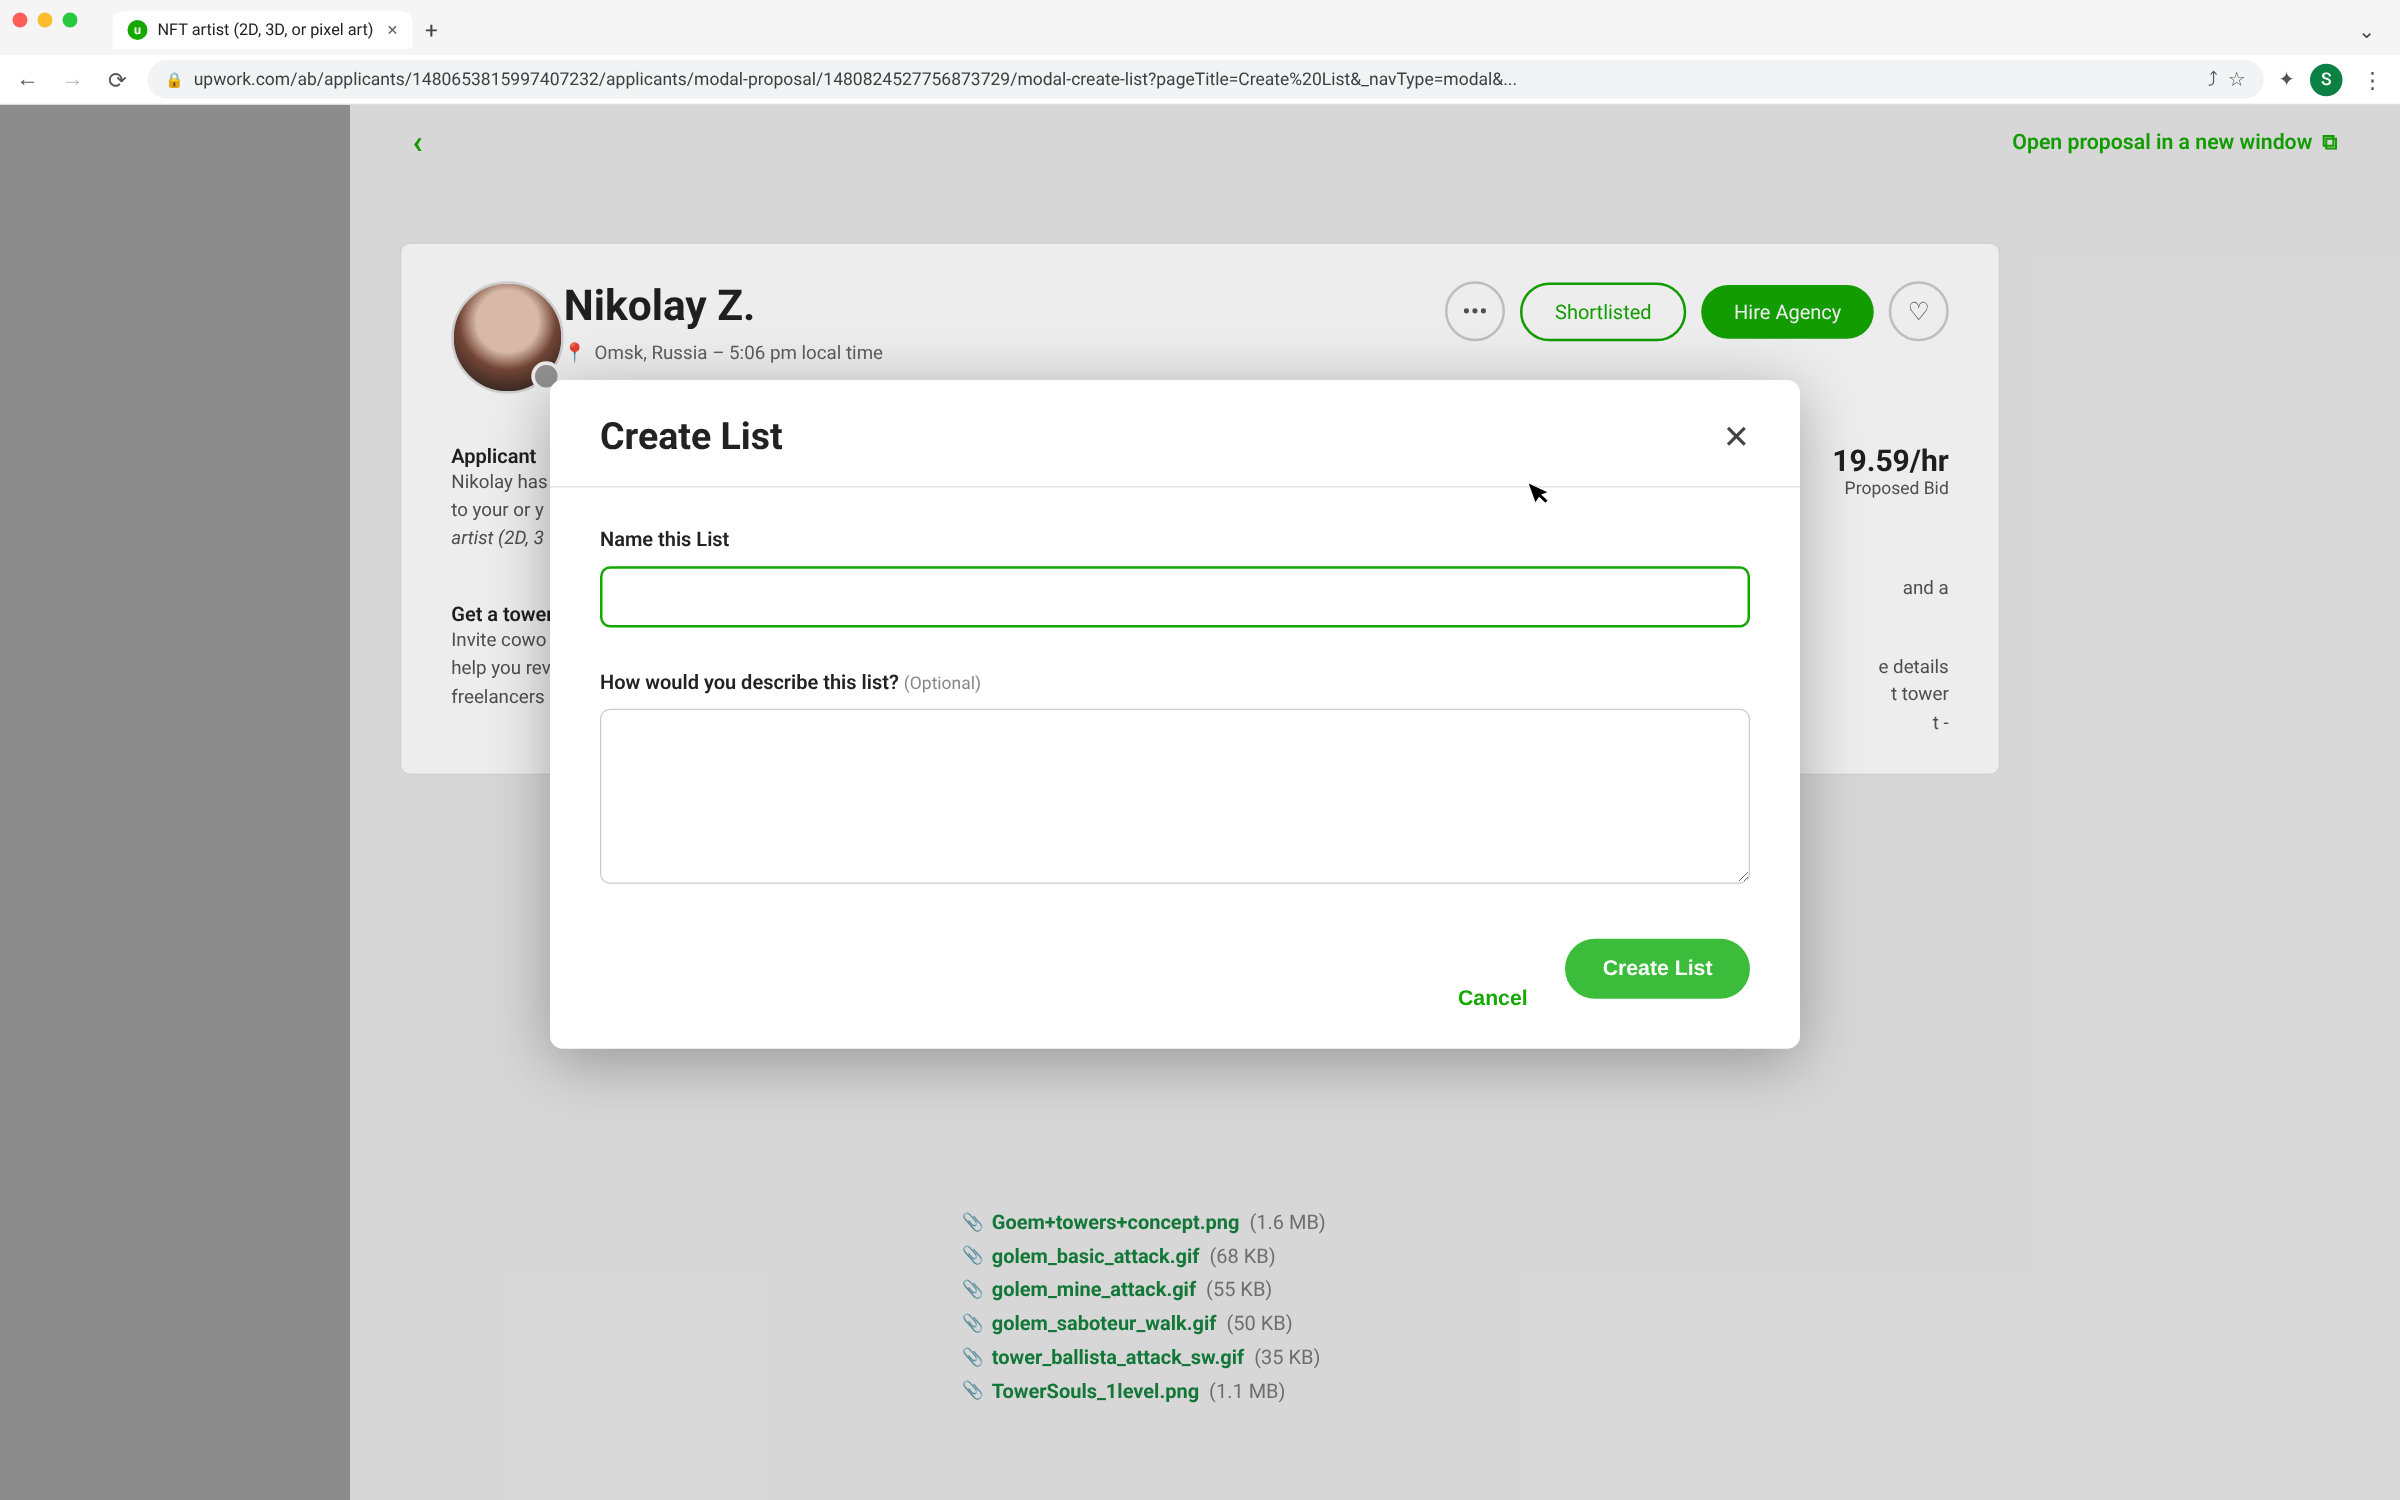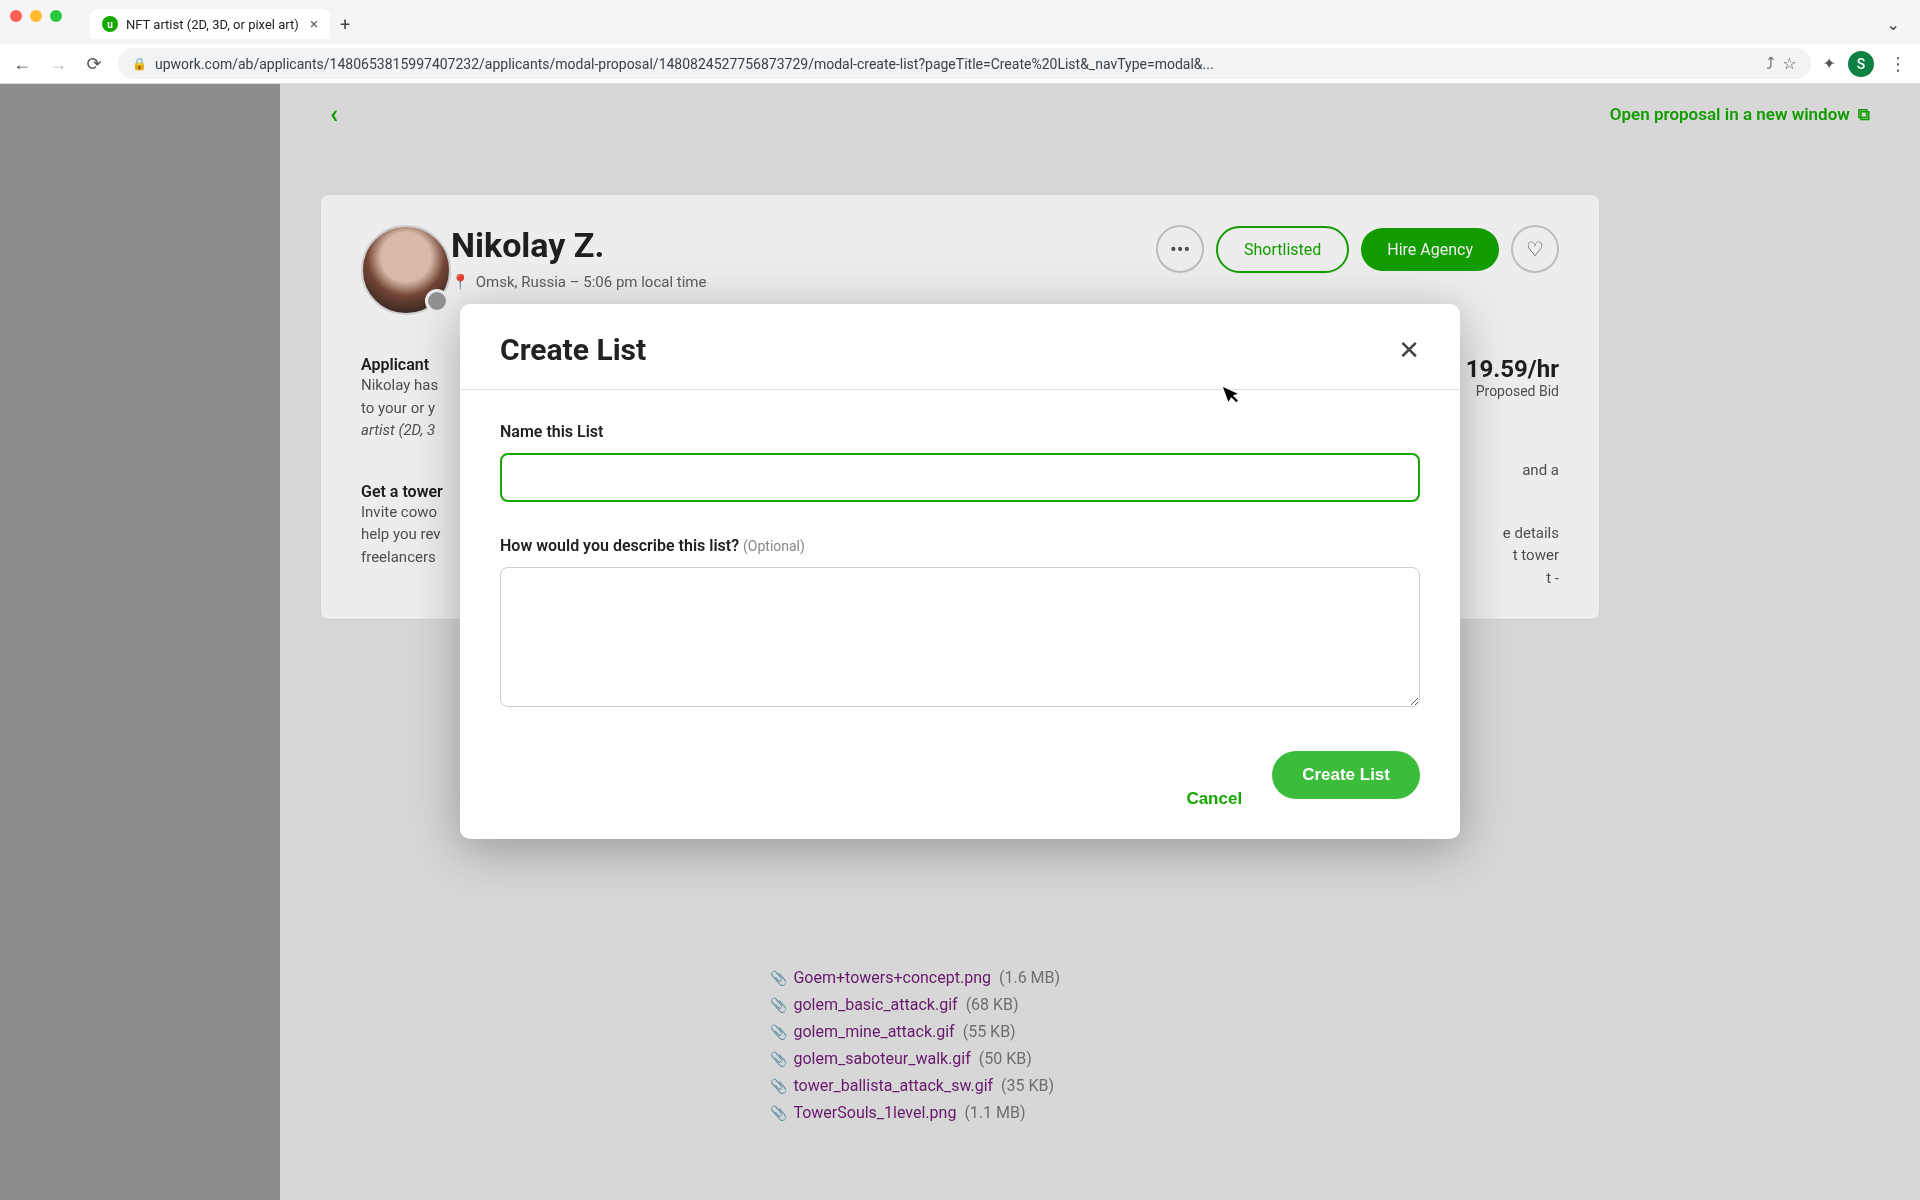--- a/index.html
+++ b/index.html
@@ -60,25 +60,25 @@
     .lbl { font-weight: 600; color: #222; }
     .muted { color: #555; font-size: 15px; line-height: 1.5; }
     .ital { font-style: italic; }
 
     .rate { font-size: 24px; font-weight: 700; color: #222; text-align: right; }
     .rate-cap { color: #555; font-size: 14px; text-align: right; }
 
     .attachments { position: absolute; left: 770px; top: 880px; width: 400px; }
     .attach-row { display: flex; align-items: center; gap: 6px; font-size: 16px; padding: 4px 0; }
     .clip { color: #14a800; font-size: 14px; }
-    .fname { color: #701a75; font-weight: 400; }
+    .fname { color: #15803d; font-weight: 700; }
     .fsize { color: #777; margin-left: 2px; }
 
     
-    .modal { position: absolute; width: 1000px; left: 460px; top: 220px; background: #fff; border-radius: 10px; box-shadow: 0 10px 50px rgba(0,0,0,0.3); }
+    .modal { position: absolute; width: 1000px; left: 440px; top: 220px; background: #fff; border-radius: 10px; box-shadow: 0 10px 50px rgba(0,0,0,0.3); }
     .modal-head { padding: 28px 40px 22px; border-bottom: 1px solid #e0e0e0; display: flex; align-items: center; }
     .modal-title { font-size: 30px; font-weight: 700; color: #222; }
     .modal-close { margin-left: auto; font-size: 26px; color: #444; cursor: pointer; }
     .modal-body { padding: 32px 40px 10px; }
     .field-label { font-size: 16px; font-weight: 600; color: #222; margin-bottom: 12px; }
     .optional { font-weight: 400; color: #888; font-size: 14px; }
     .text-input { width: 100%; border: 2px solid #14a800; border-radius: 8px; padding: 14px; font-size: 15px; outline: none; }
     .textarea { width: 100%; border: 1px solid #ccc; border-radius: 8px; padding: 14px; font-size: 15px; height: 140px; resize: vertical; }
     .field-gap { height: 34px; }
     .modal-foot { padding: 20px 40px 30px; display: flex; justify-content: flex-end; gap: 30px; align-items: center; }

